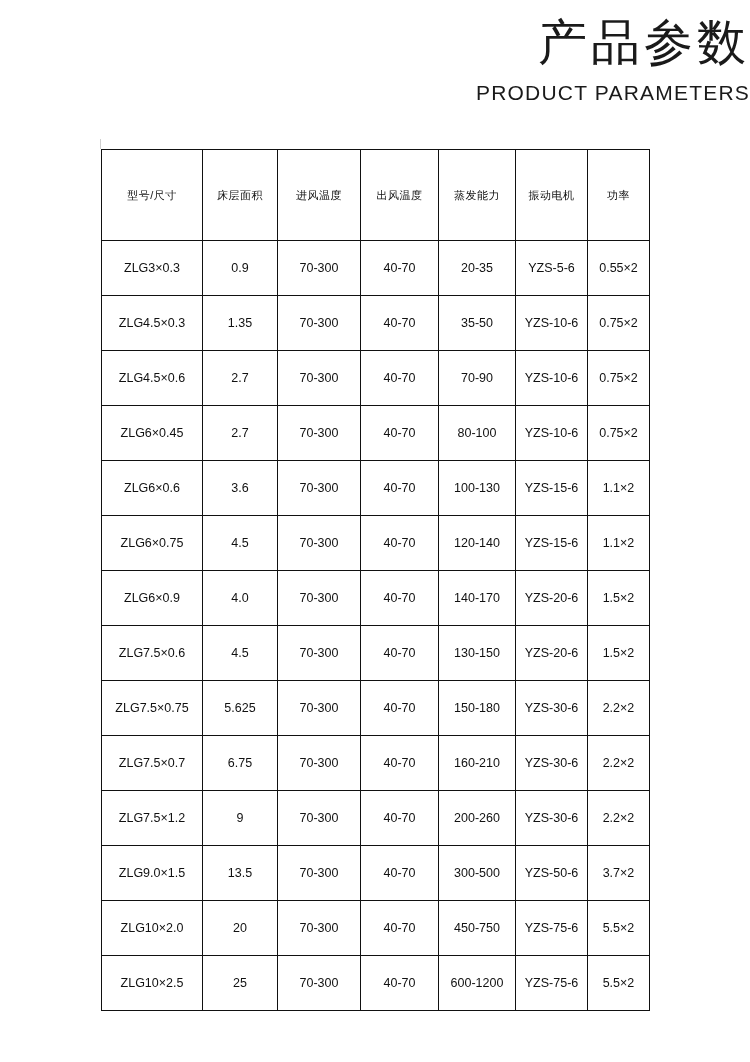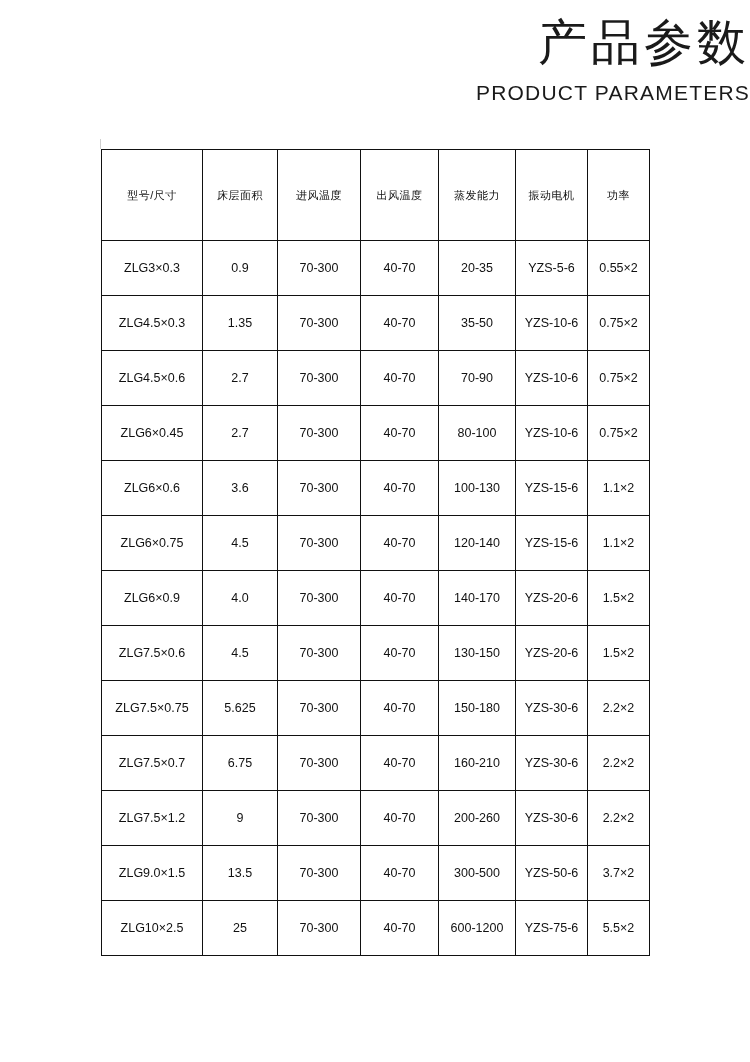--- a/index.html
+++ b/index.html
@@ -216,20 +216,29 @@
         <tr>
           <td>ZLG9.0×1.5</td>
           <td>13.5</td>
           <td>70-300</td>
           <td>40-70</td>
           <td>300-500</td>
           <td>YZS-50-6</td>
           <td>3.7×2</td>
         </tr>
         <tr>
+          <td>ZLG10×2.0</td>
+          <td>20</td>
+          <td>70-300</td>
+          <td>40-70</td>
+          <td>450-750</td>
+          <td>YZS-75-6</td>
+          <td>5.5×2</td>
+        </tr>
+        <tr>
           <td>ZLG10×2.5</td>
           <td>25</td>
           <td>70-300</td>
           <td>40-70</td>
           <td>600-1200</td>
           <td>YZS-75-6</td>
           <td>5.5×2</td>
         </tr>
       </tbody>
     </table>

